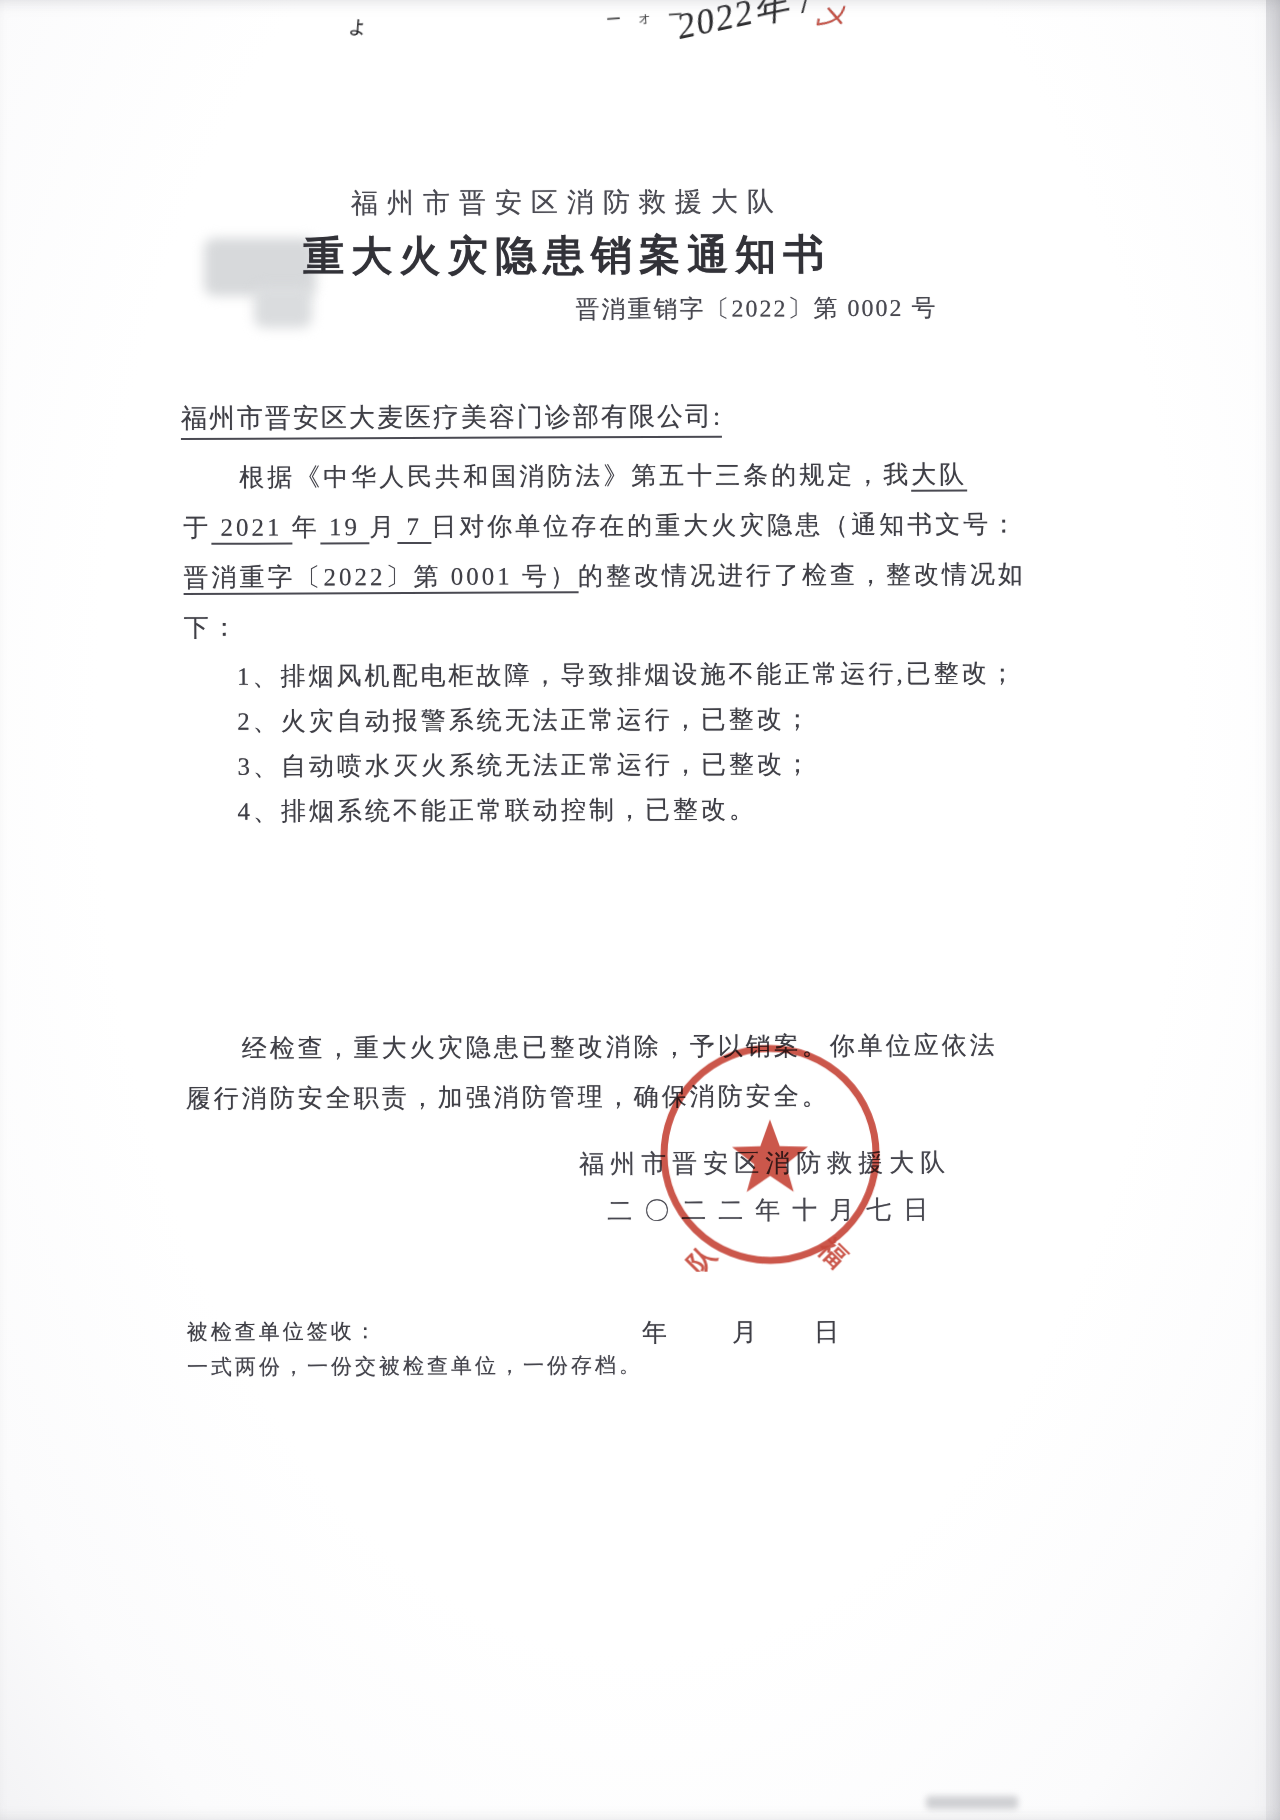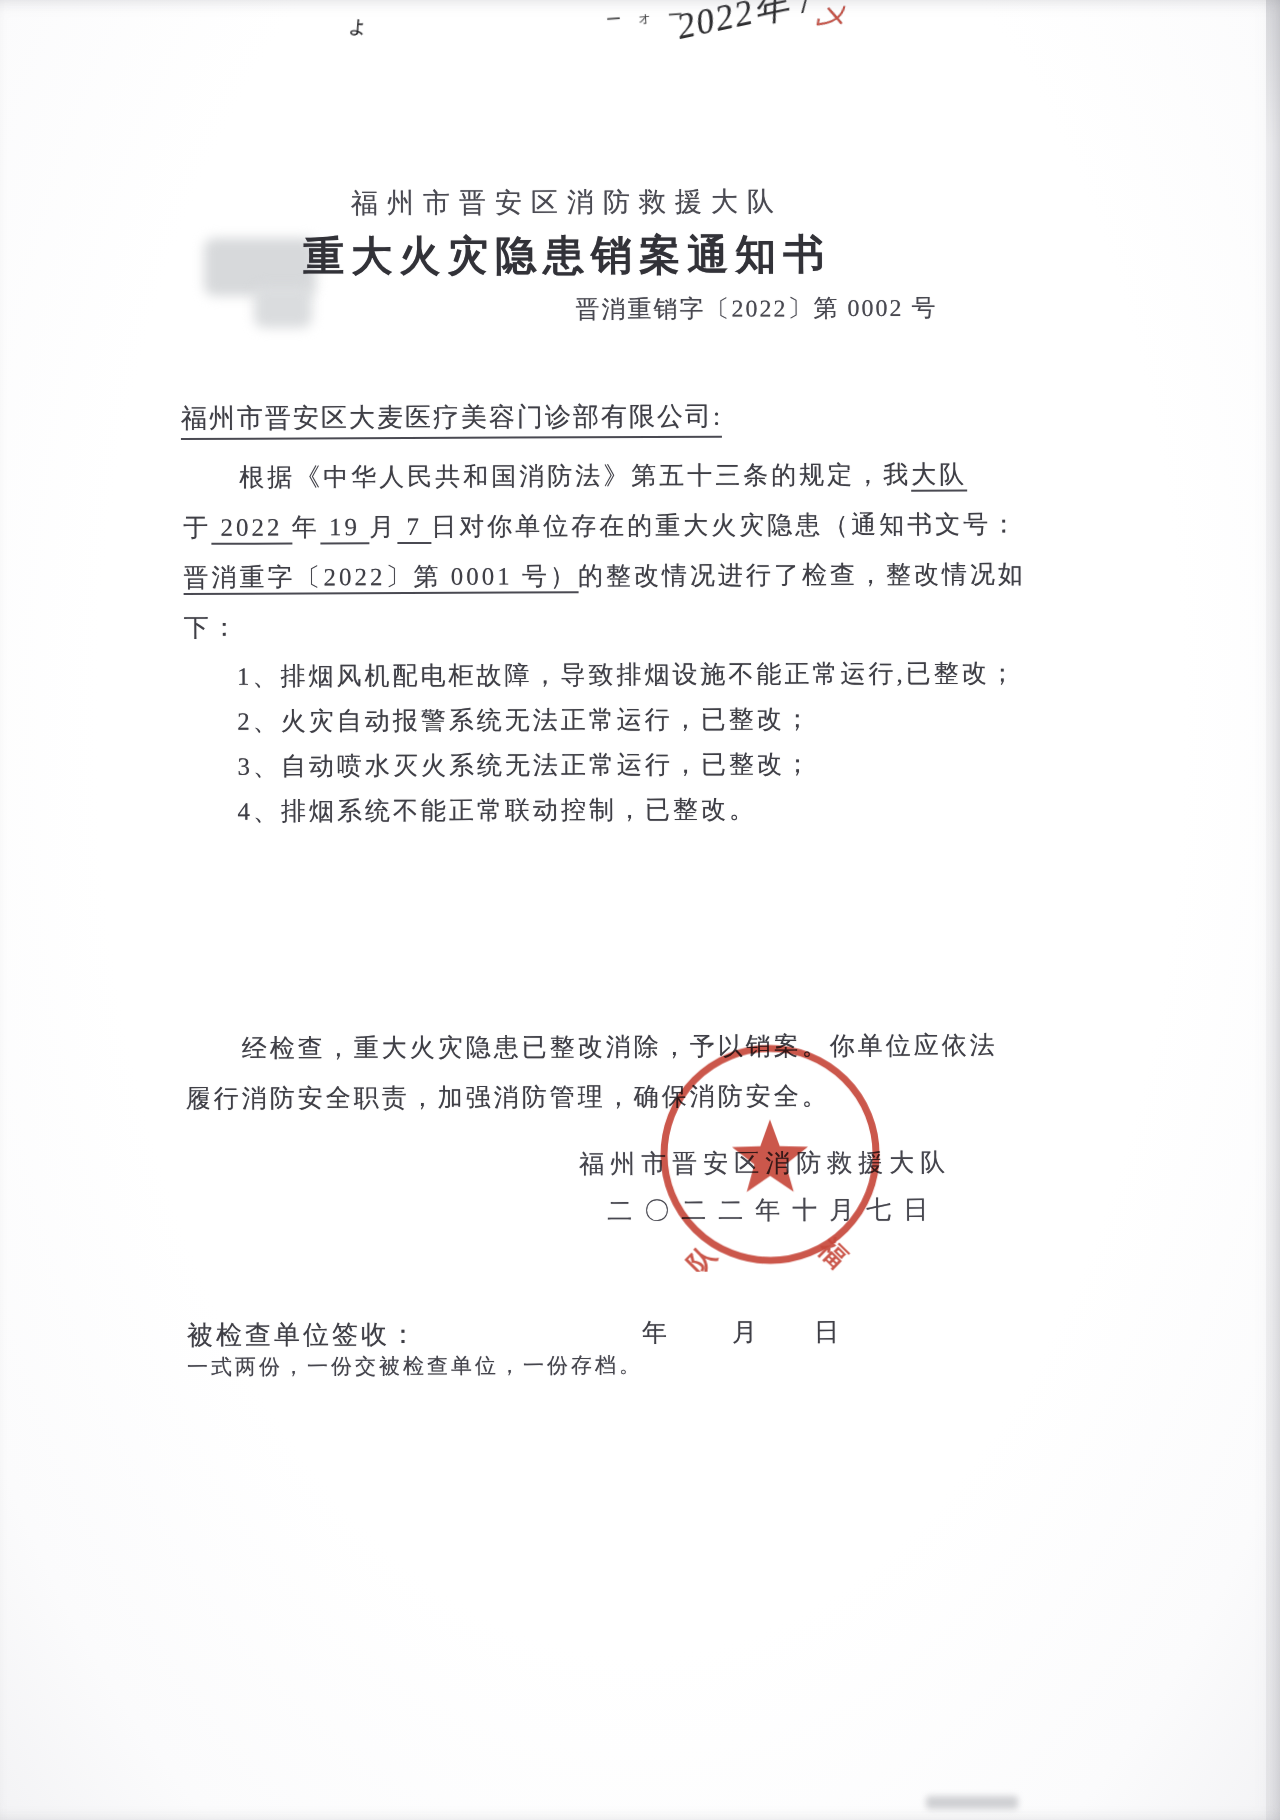--- a/index.html
+++ b/index.html
@@ -39,21 +39,21 @@
   .item{font-size:25px;letter-spacing:3px;left:238px;}
   .it1{top:658px;} .it2{top:703px;} .it3{top:748px;} .it4{top:793px;}
   .cl1{left:185px;top:1030px;text-indent:56px;}
   .cl2{left:185px;top:1080px;}
   
   .sig-org{left:578px;top:1147px;font-size:25px;letter-spacing:6px;color:#44444c;}
   .sig-date{left:606px;top:1194px;font-size:25px;letter-spacing:12px;color:#47474f;}
   .stamp{position:absolute;left:652px;top:1038px;width:234px;height:234px;
          mix-blend-mode:multiply;opacity:.93;filter:blur(.3px);}
   
-  .sign-label{left:185px;top:1316px;font-size:26px;letter-spacing:3px;}
+  .sign-label{left:185px;top:1316px;font-size:21px;letter-spacing:3px;}
   .f-year{left:640px;top:1316px;font-size:25px;}
   .f-month{left:730px;top:1316px;font-size:25px;}
   .f-day{left:812px;top:1316px;font-size:25px;}
   .note{left:185px;top:1351px;font-size:21px;letter-spacing:3px;color:#45454d;}
   
   .artifact{position:absolute;pointer-events:none;}
   .dash-marks{left:606px;top:8px;font-size:15px;color:#4b4b4b;transform:rotate(-4deg);
               letter-spacing:6px;filter:blur(.3px);}
   .handwriting{left:676px;top:-10px;font-size:35px;color:#2e2e30;
                transform:rotate(-12deg);font-style:italic;filter:blur(.3px);
@@ -87,21 +87,21 @@
 
   <div class="content">
 
     <div class="line org-line">福州市晋安区消防救援大队</div>
     <div class="line doc-title">重大火灾隐患销案通知书</div>
     <div class="line doc-no">晋消重销字〔2022〕第 0002 号</div>
 
     <div class="line addressee u">福州市晋安区大麦医疗美容门诊部有限公司:</div>
 
     <div class="line body-line bl1"><span>根据《中华人民共和国消防法》第五十三条的规定，我</span><span class="u">大队</span></div>
-    <div class="line body-line bl2"><span>于</span><span class="u"> 2022 </span><span>年</span><span class="u"> 19 </span><span>月</span><span class="u"> 7 </span><span>日对你单位存在的重大火灾隐患（通知书文号：</span></div>
+    <div class="line body-line bl2"><span>于</span><span class="u"> 2021 </span><span>年</span><span class="u"> 19 </span><span>月</span><span class="u"> 7 </span><span>日对你单位存在的重大火灾隐患（通知书文号：</span></div>
     <div class="line body-line bl3"><span class="u">晋消重字〔2022〕第 0001 号）</span><span>的整改情况进行了检查，整改情况如</span></div>
     <div class="line body-line bl4"><span>下：</span></div>
 
     <div class="line item it1">1、排烟风机配电柜故障，导致排烟设施不能正常运行,已整改；</div>
     <div class="line item it2">2、火灾自动报警系统无法正常运行，已整改；</div>
     <div class="line item it3">3、自动喷水灭火系统无法正常运行，已整改；</div>
     <div class="line item it4">4、排烟系统不能正常联动控制，已整改。</div>
 
     <div class="line body-line cl1">经检查，重大火灾隐患已整改消除，予以销案。你单位应依法</div>
     <div class="line body-line cl2">履行消防安全职责，加强消防管理，确保消防安全。</div>

